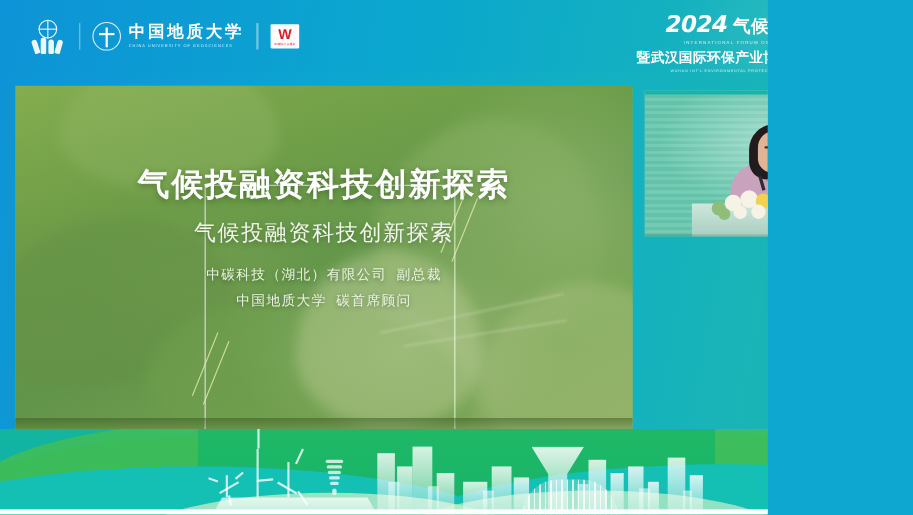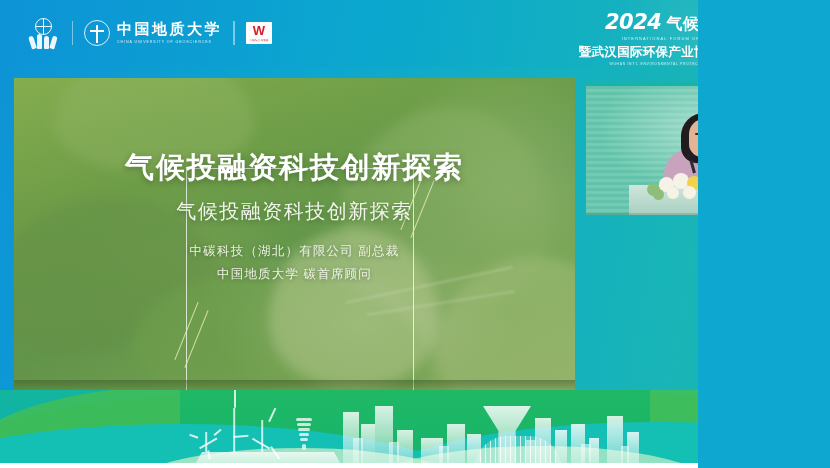--- a/index.html
+++ b/index.html
@@ -104,21 +104,21 @@
   .slide-title { position:absolute; left:0; right:0; top:70px; text-align:center;
                  font-size:29px; font-weight:900; color:#ffffff; letter-spacing:1.8px;
                  font-family:"DejaVu Sans","Liberation Sans",sans-serif;
                  text-shadow:0 2px 6px rgba(30,60,20,.45); }
   .slide-sub { position:absolute; left:0; right:0; top:120px; text-align:center;
                font-size:20px; font-weight:400; color:#f2f6ec; letter-spacing:1.5px;
                font-family:"DejaVu Sans","Liberation Sans",sans-serif;
                text-shadow:0 2px 5px rgba(30,60,20,.4); }
   .slide-aff { position:absolute; left:0; right:0; top:162px; text-align:center; }
   .slide-aff div { font-size:12.5px; color:#edf3e4; letter-spacing:1.2px; line-height:1.85;
-                   font-family:Liberation Serif, serif;
+                   font-family:Liberation Mono, monospace;
                    text-shadow:0 1px 4px rgba(30,60,20,.45); }
 
   
   #video { position:absolute; left:586px; top:82px; width:236px; height:133px; overflow:hidden;
            background:#5fbfa5; }
   .vbg { position:absolute; inset:0;
      background:repeating-linear-gradient(0deg,#63c2a9 0px,#63c2a9 3px,#74cbb4 3px,#74cbb4 6px);
   }
   .vbg2{position:absolute;inset:0;background:
      radial-gradient(ellipse 150px 90px at 50% 35%, rgba(235,248,242,.45), rgba(235,248,242,0) 70%);}

